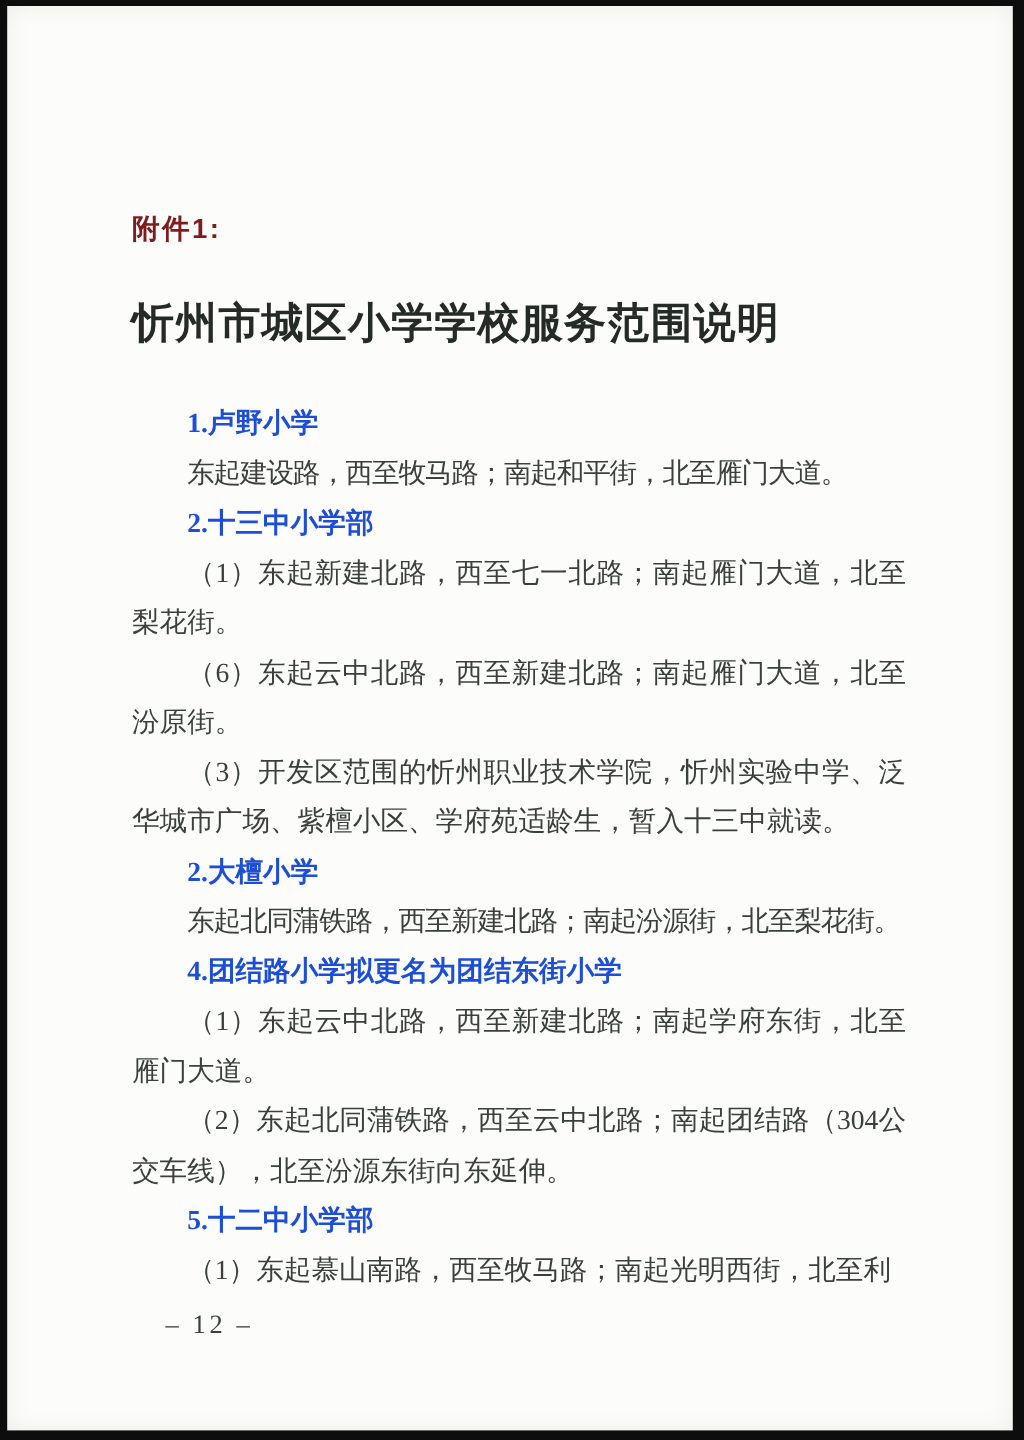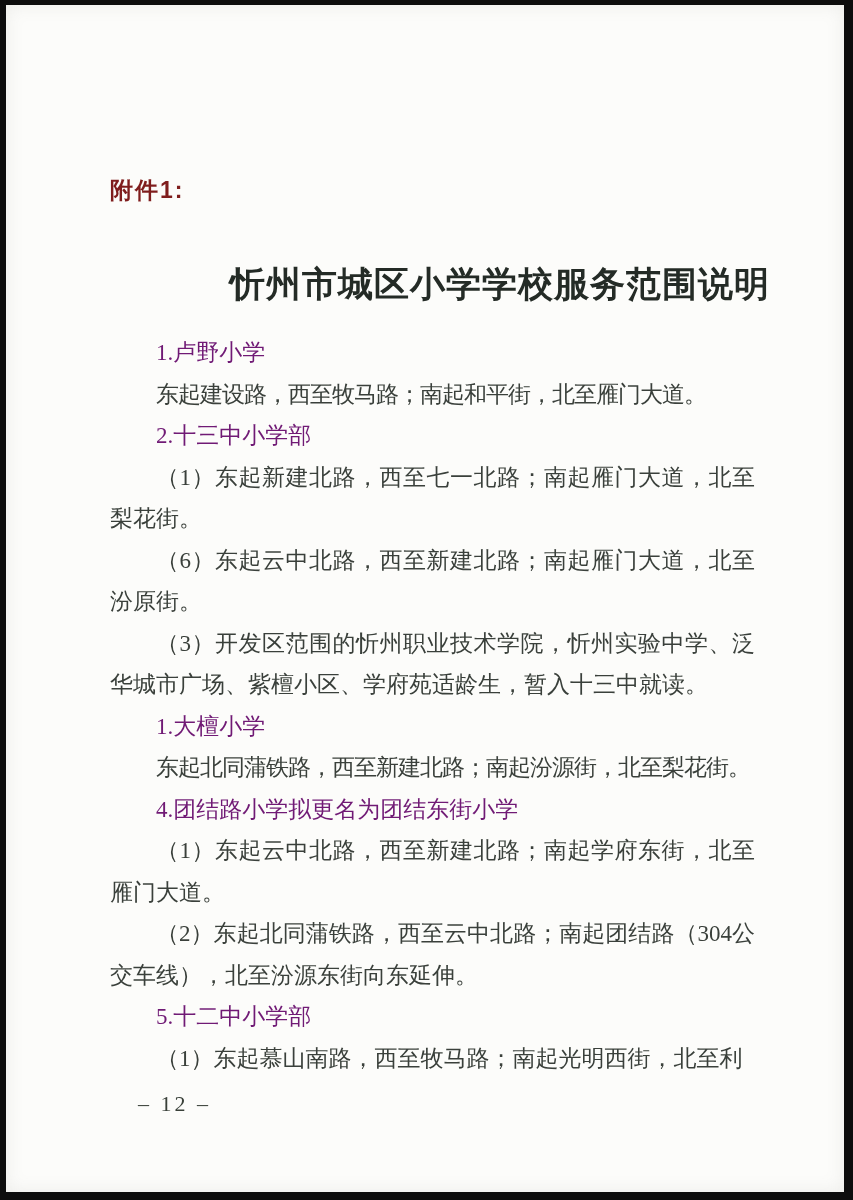--- a/index.html
+++ b/index.html
@@ -22,44 +22,44 @@
     font-family: "Liberation Sans", sans-serif;
     font-weight: 700;
     font-size: 23px;
     color: #7f1d1d;
     letter-spacing: 2px;
   }
   .title {
     position: absolute;
     left: 104px; top: 241px;
     width: 645px;
-    margin: 15px;
-    text-align: right;
+    margin: 0;
+    text-align: left;
     font-size: 35px;
     font-weight: 700;
     color: #242b26;
     letter-spacing: 1px;
     white-space: nowrap;
   }
   .doc-body {
     position: absolute;
     left: 104px; top: 327px;
     width: 645px;
     font-size: 23px;
     line-height: 41.5px;
     color: #3a403b;
     text-align: justify;
   }
   .doc-body p {
     margin: 0;
     text-indent: 2em;
   }
   .heading {
-    font-weight: 400;
-    color: #701a75;
+    font-weight: 700;
+    color: #1d4ed8;
   }
   .tight {
     letter-spacing: -1px;
   }
   .pagenum {
     position: absolute;
     left: 96px; top: 1086px;
     font-size: 22px;
     color: #394039;
     letter-spacing: 3px;
@@ -74,21 +74,21 @@
 
   <h1 class="title">忻州市城区小学学校服务范围说明</h1>
 
   <div class="doc-body" id="doc-body">
       <p class="heading">1.卢野小学</p>
       <p class="para tight">东起建设路，西至牧马路；南起和平街，北至雁门大道。</p>
       <p class="heading">2.十三中小学部</p>
       <p class="para">（1）东起新建北路，西至七一北路；南起雁门大道，北至梨花街。</p>
       <p class="para">（6）东起云中北路，西至新建北路；南起雁门大道，北至汾原街。</p>
       <p class="para">（3）开发区范围的忻州职业技术学院，忻州实验中学、泛华城市广场、紫檀小区、学府苑适龄生，暂入十三中就读。</p>
-      <p class="heading">1.大檀小学</p>
+      <p class="heading">2.大檀小学</p>
       <p class="para tight">东起北同蒲铁路，西至新建北路；南起汾源街，北至梨花街。</p>
       <p class="heading">4.团结路小学拟更名为团结东街小学</p>
       <p class="para">（1）东起云中北路，西至新建北路；南起学府东街，北至雁门大道。</p>
       <p class="para">（2）东起北同蒲铁路，西至云中北路；南起团结路（304公交车线），北至汾源东街向东延伸。</p>
       <p class="heading">5.十二中小学部</p>
       <p class="para">（1）东起慕山南路，西至牧马路；南起光明西街，北至利</p>
     </div>
 
   <div class="pagenum">– 12 –</div>
 </div>

